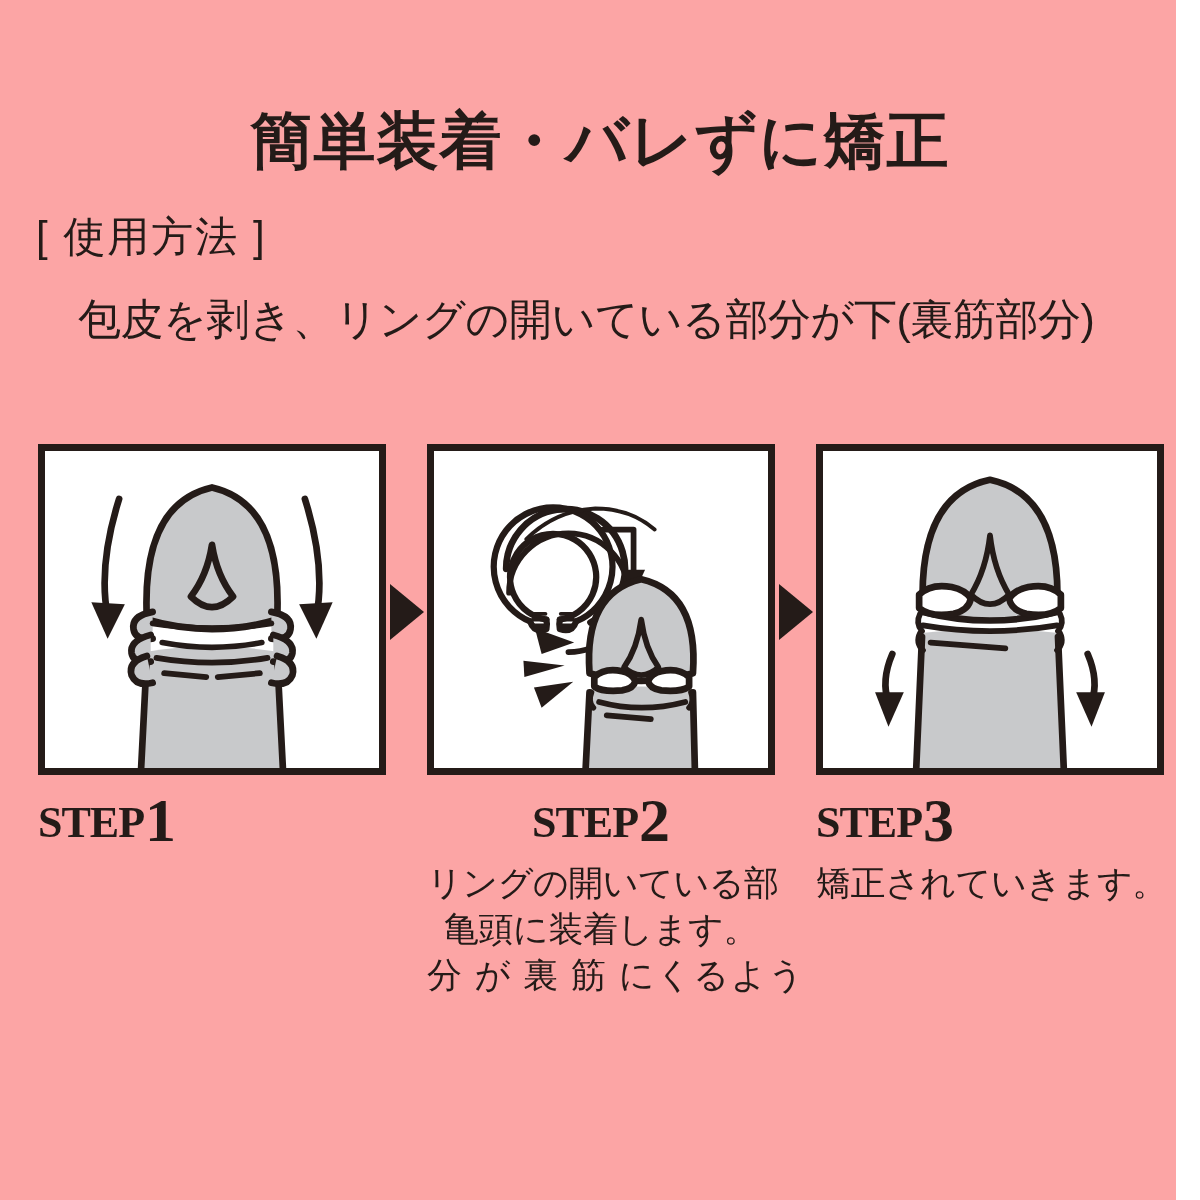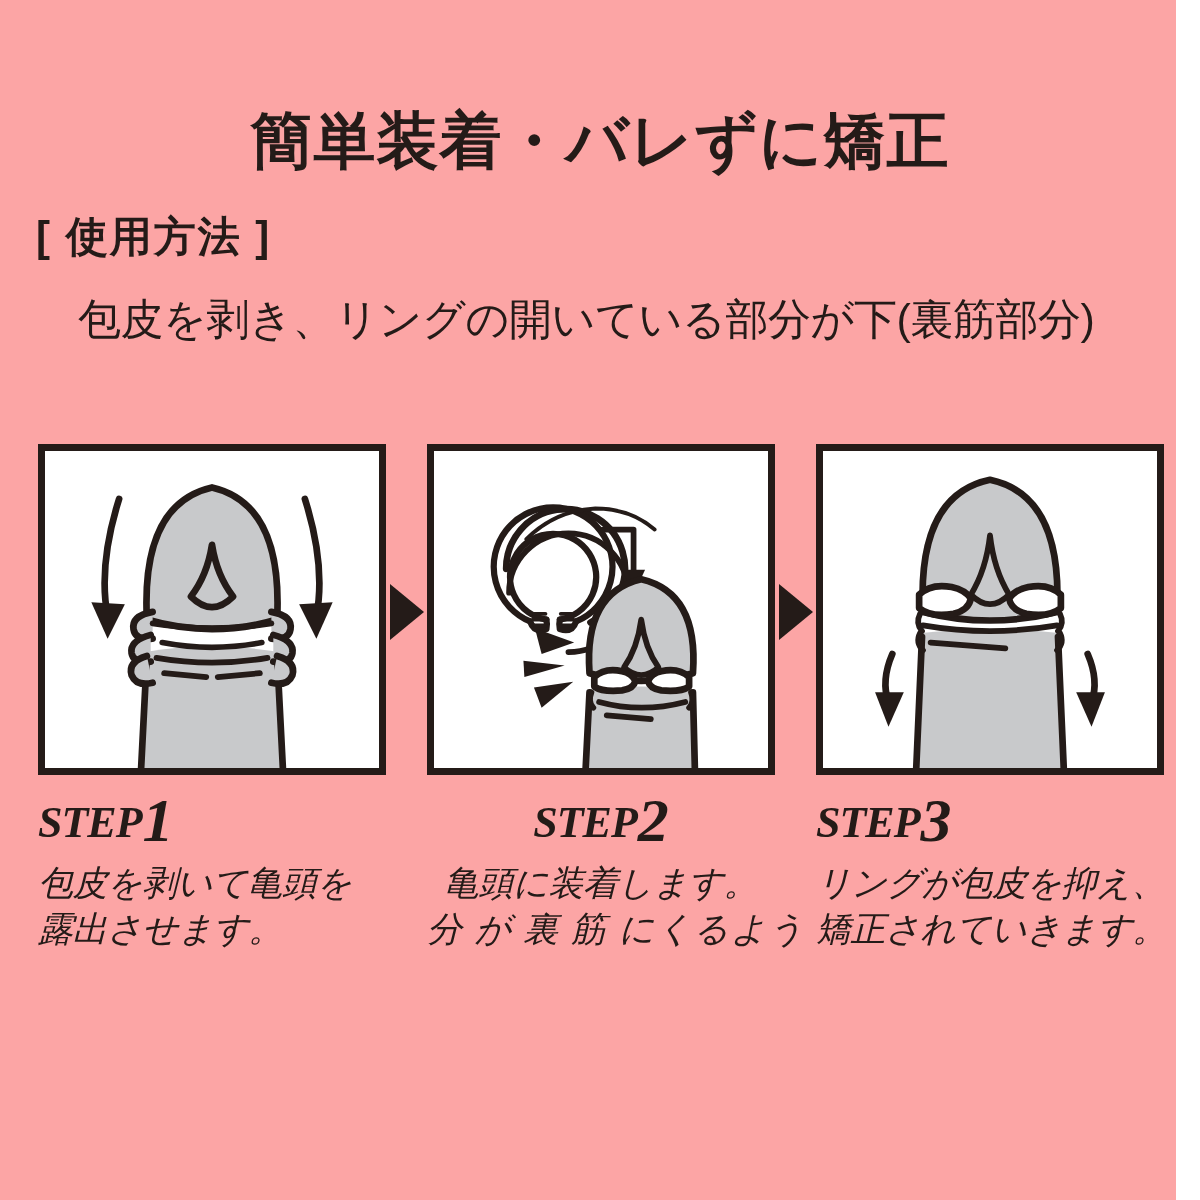--- a/index.html
+++ b/index.html
@@ -32,21 +32,21 @@
     line-height: 1.0;
     color: #241b18;
     white-space: nowrap;
   }
 
   .section-label {
     position: absolute;
     left: 36px;
     top: 216px;
     font-size: 42px;
-    font-weight: 700;
+    font-weight: 400;
     letter-spacing: 2px;
     line-height: 1.0;
     color: #241b18;
     white-space: nowrap;
     text-align: right;
   }
 
   .lead {
     position: absolute;
     left: 36px;
@@ -66,21 +66,20 @@
     position: absolute;
     left: 38px;
     top: 444px;
     width: 1126px;
     height: 700px;
   }
   .step {
     position: absolute;
     top: 0;
     width: 348px;
-    font-style: italic;
   }
   .step-1 { left: 0px; }
   .step-2 { left: 389px; text-align: center; }
   .step-3 { left: 778px; }
 
   .panel {
     position: relative;
     width: 348px;
     height: 331px;
     box-sizing: border-box;
@@ -180,24 +179,20 @@
             <path d="M271 50 Q293 120 283 172" stroke-width="7" fill="none"></path>
             <path d="M265 160 L283 196 L300 158 Z" fill="#241b18" stroke="none"></path>
           </g>
         </svg>
       </div>
 
       <div class="step-title">
         <span class="word">STEP</span><span class="num">1</span>
       </div>
 
-      <div class="step-caption">
-        <span class="cl">包皮を剥いて亀頭を</span>
-        <span class="cl">露出させます。</span>
-      </div>
     </div>
 
     <div class="sep-arrow sep-arrow-1">
       <svg viewBox="0 0 34 56" xmlns="http://www.w3.org/2000/svg">
         <polygon points="0,0 34,28 0,56" fill="#241b18"></polygon>
       </svg>
     </div>
 
     <div class="step step-2">
       <div class="panel">
@@ -261,20 +256,21 @@
             <path d="M180 276 L226 280" stroke="#241b18" stroke-width="6" fill="none"></path>
           </g>
         </svg>
       </div>
 
       <div class="step-title">
         <span class="word">STEP</span><span class="num">2</span>
       </div>
 
       <div class="step-caption">
+        <span class="cl">リングの開いている部</span>
         <span class="cl">亀頭に装着します。</span>
         <span class="cl spaced">分 が 裏 筋 にくるよう</span>
       </div>
     </div>
 
     <div class="sep-arrow sep-arrow-2">
       <svg viewBox="0 0 34 56" xmlns="http://www.w3.org/2000/svg">
         <polygon points="0,0 34,28 0,56" fill="#241b18"></polygon>
       </svg>
     </div>
@@ -311,19 +307,18 @@
             <polygon points="264,252 280,288 294,252" fill="#241b18" stroke="none"></polygon>
           </g>
         </svg>
       </div>
 
       <div class="step-title">
         <span class="word">STEP</span><span class="num">3</span>
       </div>
 
       <div class="step-caption">
-        <span class="cl">リングが包皮を抑え、</span>
         <span class="cl">矯正されていきます。</span>
       </div>
     </div>
 
   </div>
 </div>
 
 </body></html>

